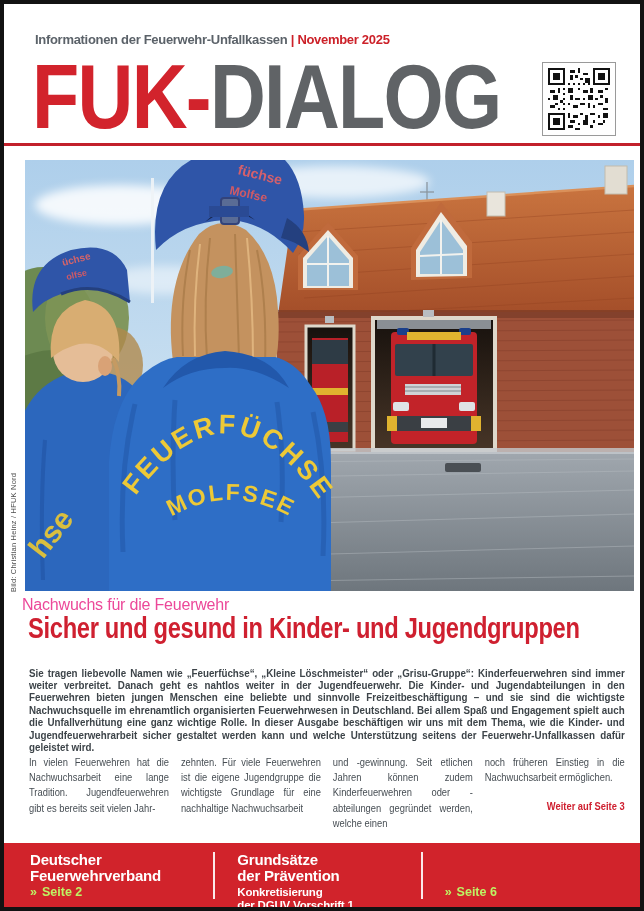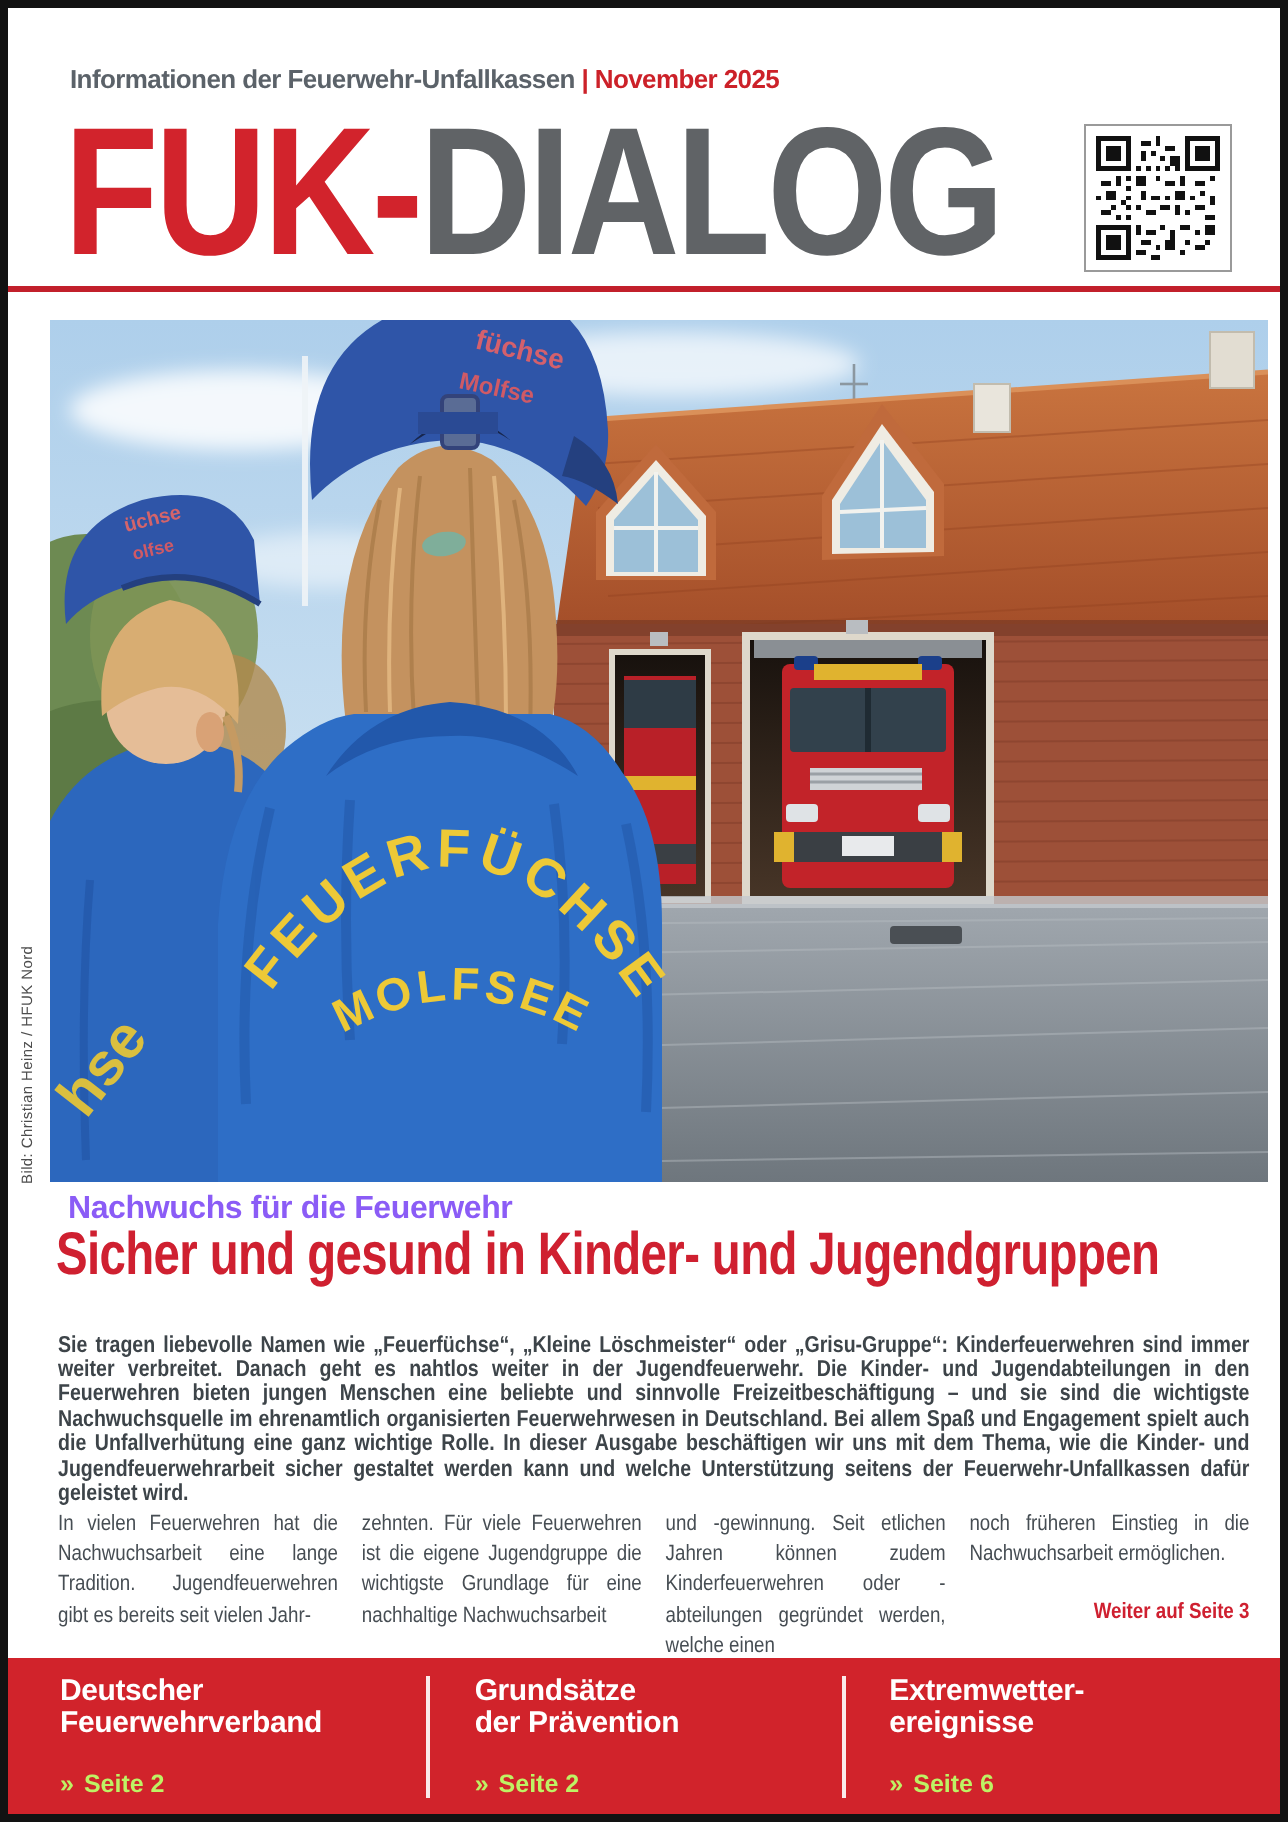--- a/index.html
+++ b/index.html
@@ -29,22 +29,22 @@
   .rule{ position:absolute; top:139px; left:0; right:0; height:3px; background:#c2202b; }
   
   .photo{ position:absolute; top:156px; left:21px; width:609px; height:431px; }
   .credit{
     position:absolute; left:5px; top:423px; height:165px;
     writing-mode:vertical-rl; transform:rotate(180deg);
     font-size:7.5px; color:#4d4d4d; letter-spacing:0.2px; white-space:nowrap;
   }
   
   .a-kicker{
-    position:absolute; top:592px; left:30px; font-size:16px; font-weight:bold;
-    color:#8b5cf6; letter-spacing:-0.2px;
+    position:absolute; top:592px; left:18px; font-size:16px; font-weight:normal;
+    color:#ec4899; letter-spacing:-0.2px;
   }
   .a-headline{
     position:absolute; top:607px; left:24px; font-size:30px; font-weight:bold;
     color:#cf2030; white-space:nowrap; letter-spacing:-0.4px;
     transform:scaleX(0.79); transform-origin:left top;
   }
   .a-lead{
     position:absolute; top:651px; left:25px; width:700px;
     transform:scaleX(0.851); transform-origin:left top;
     font-size:11.5px; font-weight:bold; line-height:12.4px; color:#3d4449;
@@ -56,21 +56,21 @@
     display:flex; gap:14px;
   }
   .a-col{ flex:1; font-size:11px; line-height:15.2px; color:#464d53; text-align:justify; }
   .a-col p{ margin:0; }
   .a-continue{
     display:block; margin-top:14px; text-align:right; color:#cf2030;
     font-weight:bold; font-size:11px; text-decoration:none;
   }
   
   .teasers{
-    position:absolute; left:0; right:0; bottom:0; height:78px; background:#d1232b;
+    position:absolute; left:0; right:0; bottom:0; height:64px; background:#d1232b;
     box-sizing:border-box; display:flex; padding:9px 12px 8px 26px; color:#fff;
   }
   .teaser{ flex:1; display:flex; flex-direction:column; box-sizing:border-box; padding-right:10px; }
   .teaser + .teaser{ border-left:2px solid rgba(255,255,255,0.9); padding-left:22px; }
   .t-title{ font-size:15px; line-height:15.5px; font-weight:bold; white-space:pre-line; letter-spacing:-0.2px; }
   .t-sub{ font-size:11.5px; line-height:12.5px; font-weight:bold; white-space:pre-line; margin-top:3px; letter-spacing:-0.2px; }
   .t-link{ margin-top:auto; font-size:12.5px; font-weight:bold; color:#bef264; text-decoration:none; }
   .t-link .arr{ margin-right:5px; }
 </style>
 </head>
@@ -389,22 +389,22 @@
 
   <div class="teasers">
     <div class="teaser">
       <div class="t-title">Deutscher
 Feuerwehrverband</div>
       <a class="t-link" href="#"><span class="arr">»</span><span>Seite 2</span></a>
     </div>
     <div class="teaser">
       <div class="t-title">Grundsätze
 der Prävention</div>
+      <div class="t-sub">Konkretisierung
+der DGUV Vorschrift 1</div>
       <a class="t-link" href="#"><span class="arr">»</span><span>Seite 2</span></a>
     </div>
     <div class="teaser">
-      <div class="t-title">Extremwetter-
-ereignisse</div>
       <a class="t-link" href="#"><span class="arr">»</span><span>Seite 6</span></a>
     </div>
   </div>
 
 </div>
 
 </body></html>

